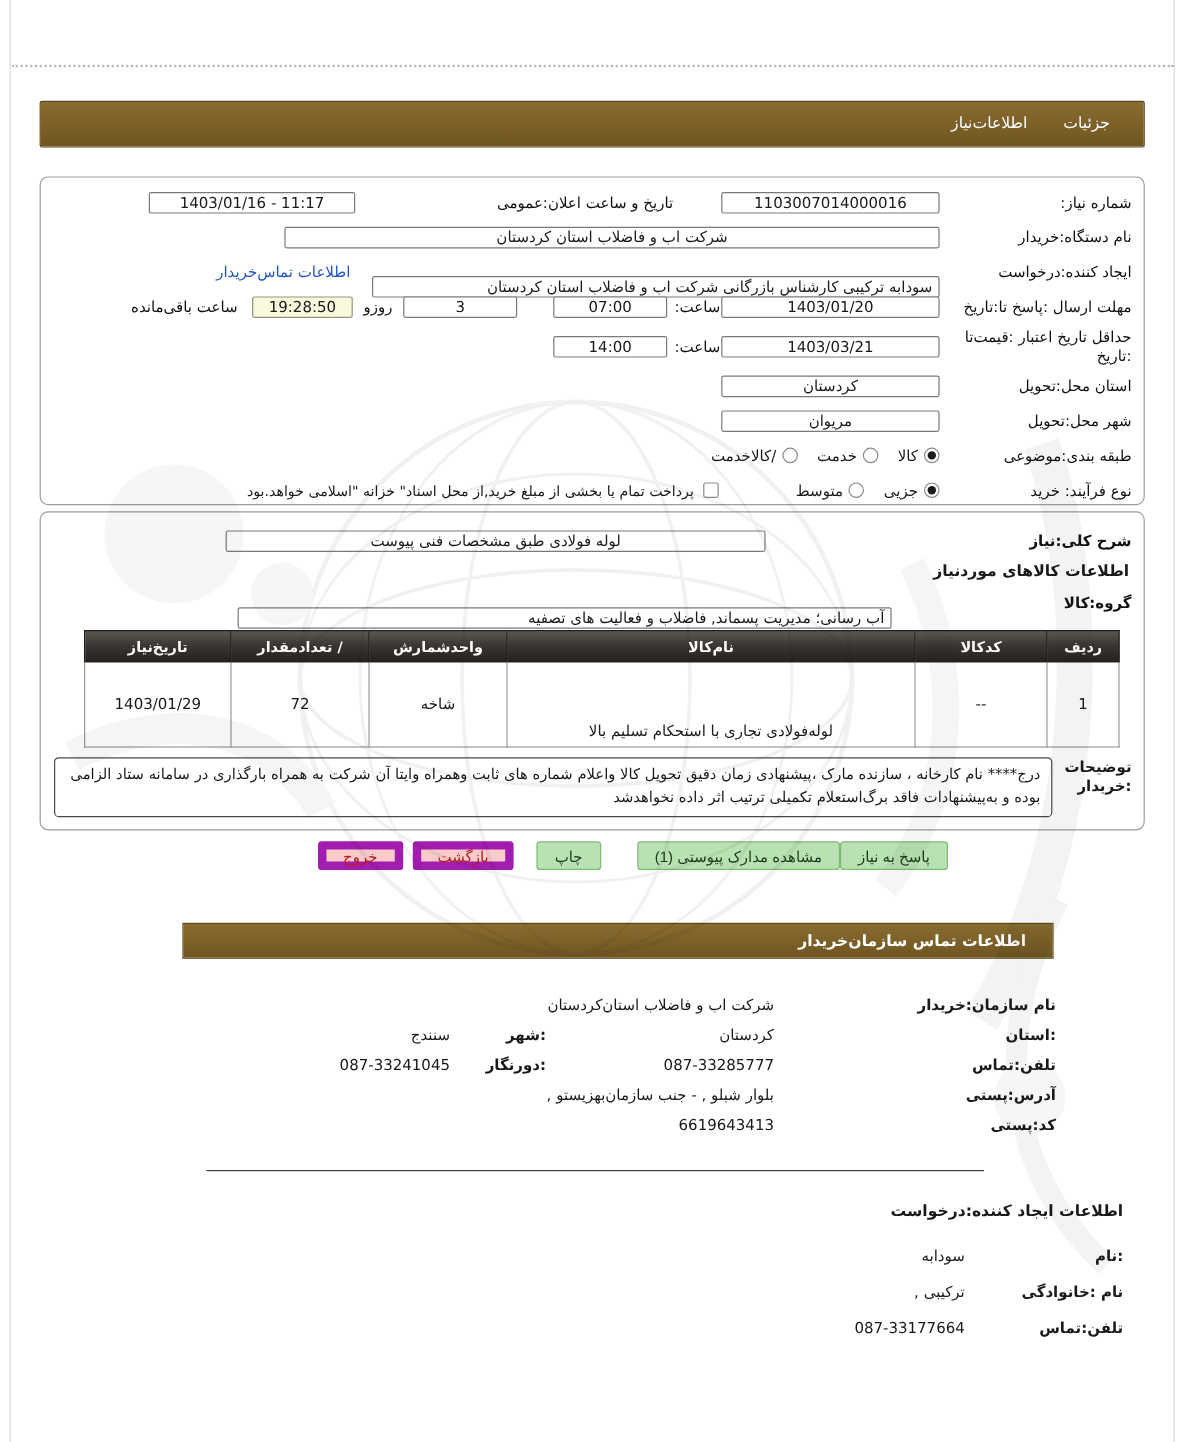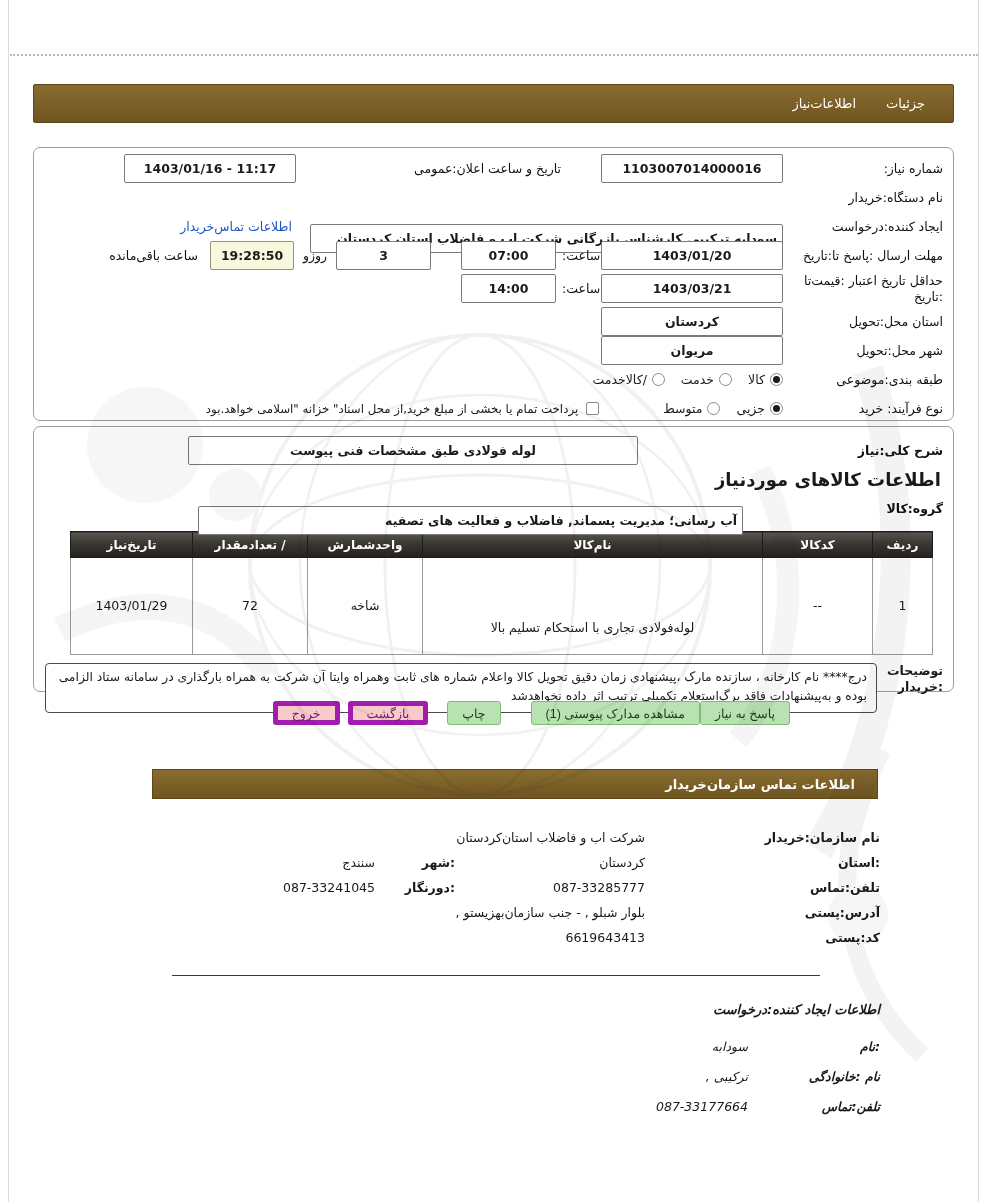--- a/index.html
+++ b/index.html
@@ -26,75 +26,75 @@
   .frow>*{flex-shrink:0;}
   .frow.tall{height:37px;}
   .lbl{font-size:12.5px;color:#111;line-height:1.25;}
   .lblb{font-weight:bold;}
   .w42{width:42px}.w45{width:45px}.w70{width:70px}.w84{width:84px}.w95{width:95px}
   .w110{width:110px}.w160{width:160px}.w172{width:172px}.w182{width:182px}.w210{width:210px}
   .w450{width:450px}.w473{width:473px}.w545{width:545px}.w546{width:546px}
   .sp8{width:8px}.sp12{width:12px}.sp30{width:30px}.sp40{width:40px}
   .sp48{width:48px}.sp55{width:55px}.sp130{width:130px}.sp195{width:195px}
 
-  .fld{box-sizing:border-box;height:29px;border:1px solid #7a7a7a;background:#fff;border-radius:2px;
+  .fld{box-sizing:border-box;height:18px;border:1px solid #7a7a7a;background:#fff;border-radius:2px;
        display:inline-flex;align-items:center;justify-content:center;font-size:12.5px;padding:0 5px;
-       overflow:hidden;white-space:nowrap;font-weight:bold;}
+       overflow:hidden;white-space:nowrap;}
   .fld.rt{justify-content:flex-start;margin-top:24px;}
   .num{direction:ltr;unicode-bidi:isolate;}
   .countdown{background:#f8f8dc;border-color:#97937b;}
   .link{color:#1f56c4;font-size:12.5px;cursor:pointer;}
 
   .radio{width:13px;height:13px;border:1px solid #8a8a8a;border-radius:50%;background:#fff;
          display:inline-block;position:relative;box-sizing:border-box;}
   .radio.checked::after{content:"";position:absolute;inset:2px;border-radius:50%;background:#1b1b1b;}
   .checkbox{width:13px;height:13px;border:1px solid #8a8a8a;border-radius:2px;background:#fff;
             display:inline-block;box-sizing:border-box;}
   .opt{display:inline-flex;align-items:center;gap:5px;margin-left:16px;font-size:12.5px;}
   .note{font-size:11.8px;white-space:nowrap;}
 
-  .sec-head{font-size:18px;font-weight:bold;padding:4px 12px;}
+  .sec-head{font-size:13px;font-weight:bold;padding:4px 12px;}
 
   .goods-table{border-collapse:collapse;table-layout:fixed;width:862px;margin:8px 20px 0 0;
                font-size:12.5px;}
   .goods-table th{background:linear-gradient(180deg,#5a564f 0%,#3a3733 45%,#24211e 100%);
                   color:#fff;font-size:12px;font-weight:bold;height:25px;border:1px solid #1f1d1b;
                   padding:0 2px;}
-  .goods-table td{background:#fff;height:46px;text-align:center;border:1px solid #9a9a9a;padding:17px 2px;}
+  .goods-table td{background:#fff;height:46px;text-align:center;border:1px solid #9a9a9a;padding:4px 2px;}
   .namewrap{display:inline-block;width:220px;line-height:1.4;margin-top:44px;}
 
   .notes-row{display:flex;align-items:flex-start;padding:8px 10px 0 0;}
   .notes-lbl{width:66px;font-size:12.5px;font-weight:bold;line-height:1.3;flex-shrink:0;}
   .notes-box{width:832px;height:50px;box-sizing:border-box;border:1px solid #4a4a4a;border-radius:4px;
              background:#fff;padding:4px 9px;font-size:12.3px;line-height:1.6;text-align:right;}
 
   .btn-row{position:absolute;top:701px;left:0;right:0;padding-right:198px;display:flex;align-items:center;}
   .btn{height:24px;border-radius:3px;font-size:12.5px;padding:0 14px;display:inline-flex;
        align-items:center;cursor:pointer;box-sizing:border-box;white-space:nowrap;}
   .btn.green{background:#b9e2b3;border:1px solid #7fba76;color:#1c3a1c;}
-  .btn.pink{background:#f8caca;border:5px solid #a21caf;color:#701a75;}
+  .btn.pink{background:#f8caca;border:7px solid #a21caf;color:#b91c1c;}
   .ml30{margin-left:30px}.ml25{margin-left:19px}.ml8{margin-left:8px}.ml6{margin-left:6px}
 
   .bar2{position:absolute;top:769px;left:152px;width:726px;height:30px;
         background:linear-gradient(180deg,#8a6c30,#6f5520);border:1px solid #5e481a;
         display:flex;align-items:center;padding:0 22px;box-sizing:border-box;
         color:#fff;font-size:13px;font-weight:bold;}
 
   .contact{position:absolute;top:830px;left:0;right:0;padding-right:108px;}
   .crow{display:flex;align-items:flex-start;margin-bottom:10px;font-size:12.5px;}
   .crow>*{flex-shrink:0;text-align:right;}
   .cl1{width:130px;font-weight:bold;}
   .cs1{width:105px;}
   .cv1{width:190px;text-align:right;}
   .cl2{width:80px;font-weight:bold;text-align:right;}
   .cv2{width:100px;text-align:right;}
 
   .hr{position:absolute;top:975px;left:172px;width:648px;border-top:1px solid #3a3a3a;}
 
-  .creator{position:absolute;top:1002px;left:16px;right:0;padding-right:108px;font-style:italic;}
+  .creator{position:absolute;top:1002px;left:16px;right:0;padding-right:52px;}
   .creator-head{font-size:13px;font-weight:bold;margin-bottom:22px;}
   .krow{display:flex;margin-bottom:15px;font-size:12.5px;}
   .kl{width:132px;font-weight:bold;flex-shrink:0;}
   .kv{width:150px;text-align:right;flex-shrink:0;}
 
   .watermark{position:absolute;top:330px;left:0;width:988px;height:760px;z-index:60;
              pointer-events:none;mix-blend-mode:multiply;opacity:.55;}
 </style>
 </head>
 <body>
@@ -114,20 +114,21 @@
       <span class="lbl w160">شماره نیاز:</span>
       <span class="fld num w182">1103007014000016</span>
       <span class="sp40"></span>
       <span class="lbl w210">تاریخ و ساعت اعلان:عمومی</span>
       <span class="sp55"></span>
       <span class="fld num w172">1403/01/16 - 11:17</span>
     </div>
 
     <div class="frow">
       <span class="lbl w160">نام دستگاه:خریدار</span>
+      <span class="fld w546">شرکت اب و فاضلاب استان کردستان</span>
     </div>
 
     <div class="frow">
       <span class="lbl w160">ایجاد کننده:درخواست</span>
       <span class="fld rt w473" style="margin-left:18px">سودابه ترکیبی کارشناس بازرگانی شرکت اب و فاضلاب استان کردستان</span>
       <span class="link">اطلاعات تماس‌خریدار</span>
     </div>
 
     <div class="frow">
       <span class="lbl w160">مهلت ارسال :پاسخ تا:تاریخ</span>

